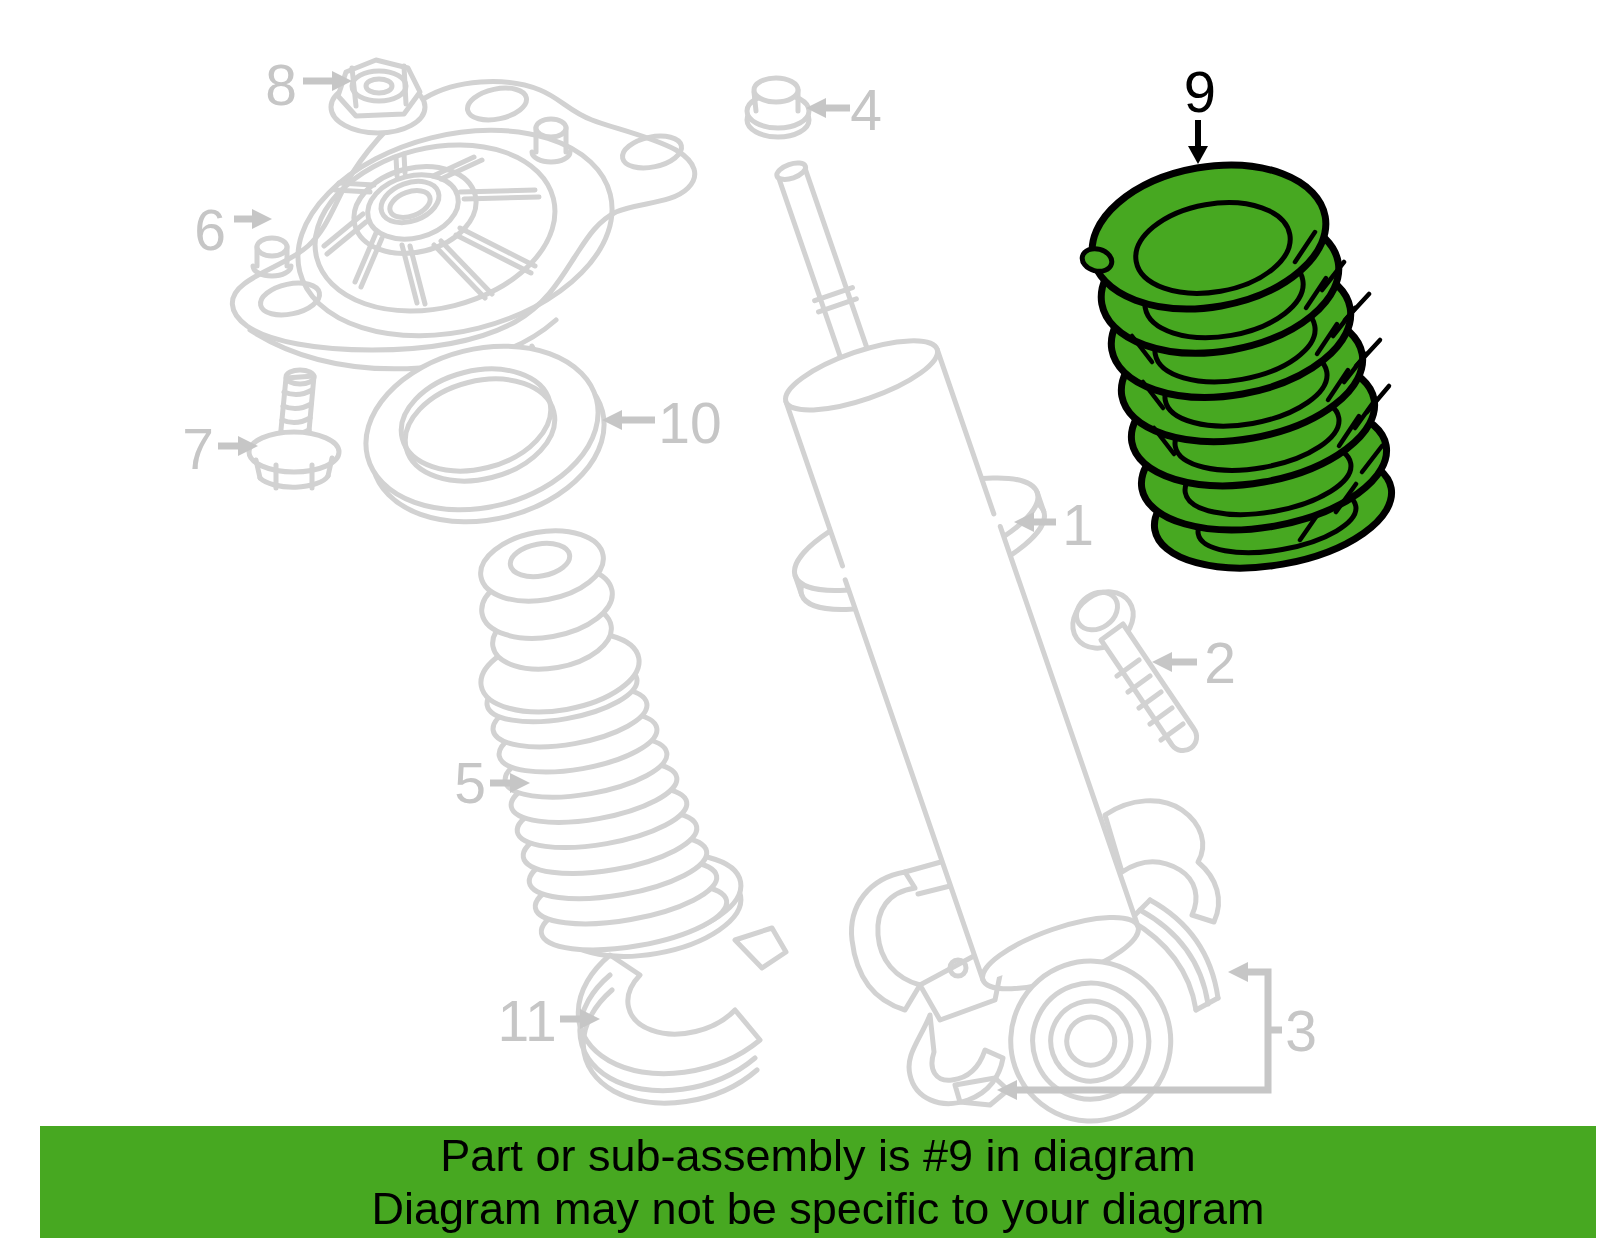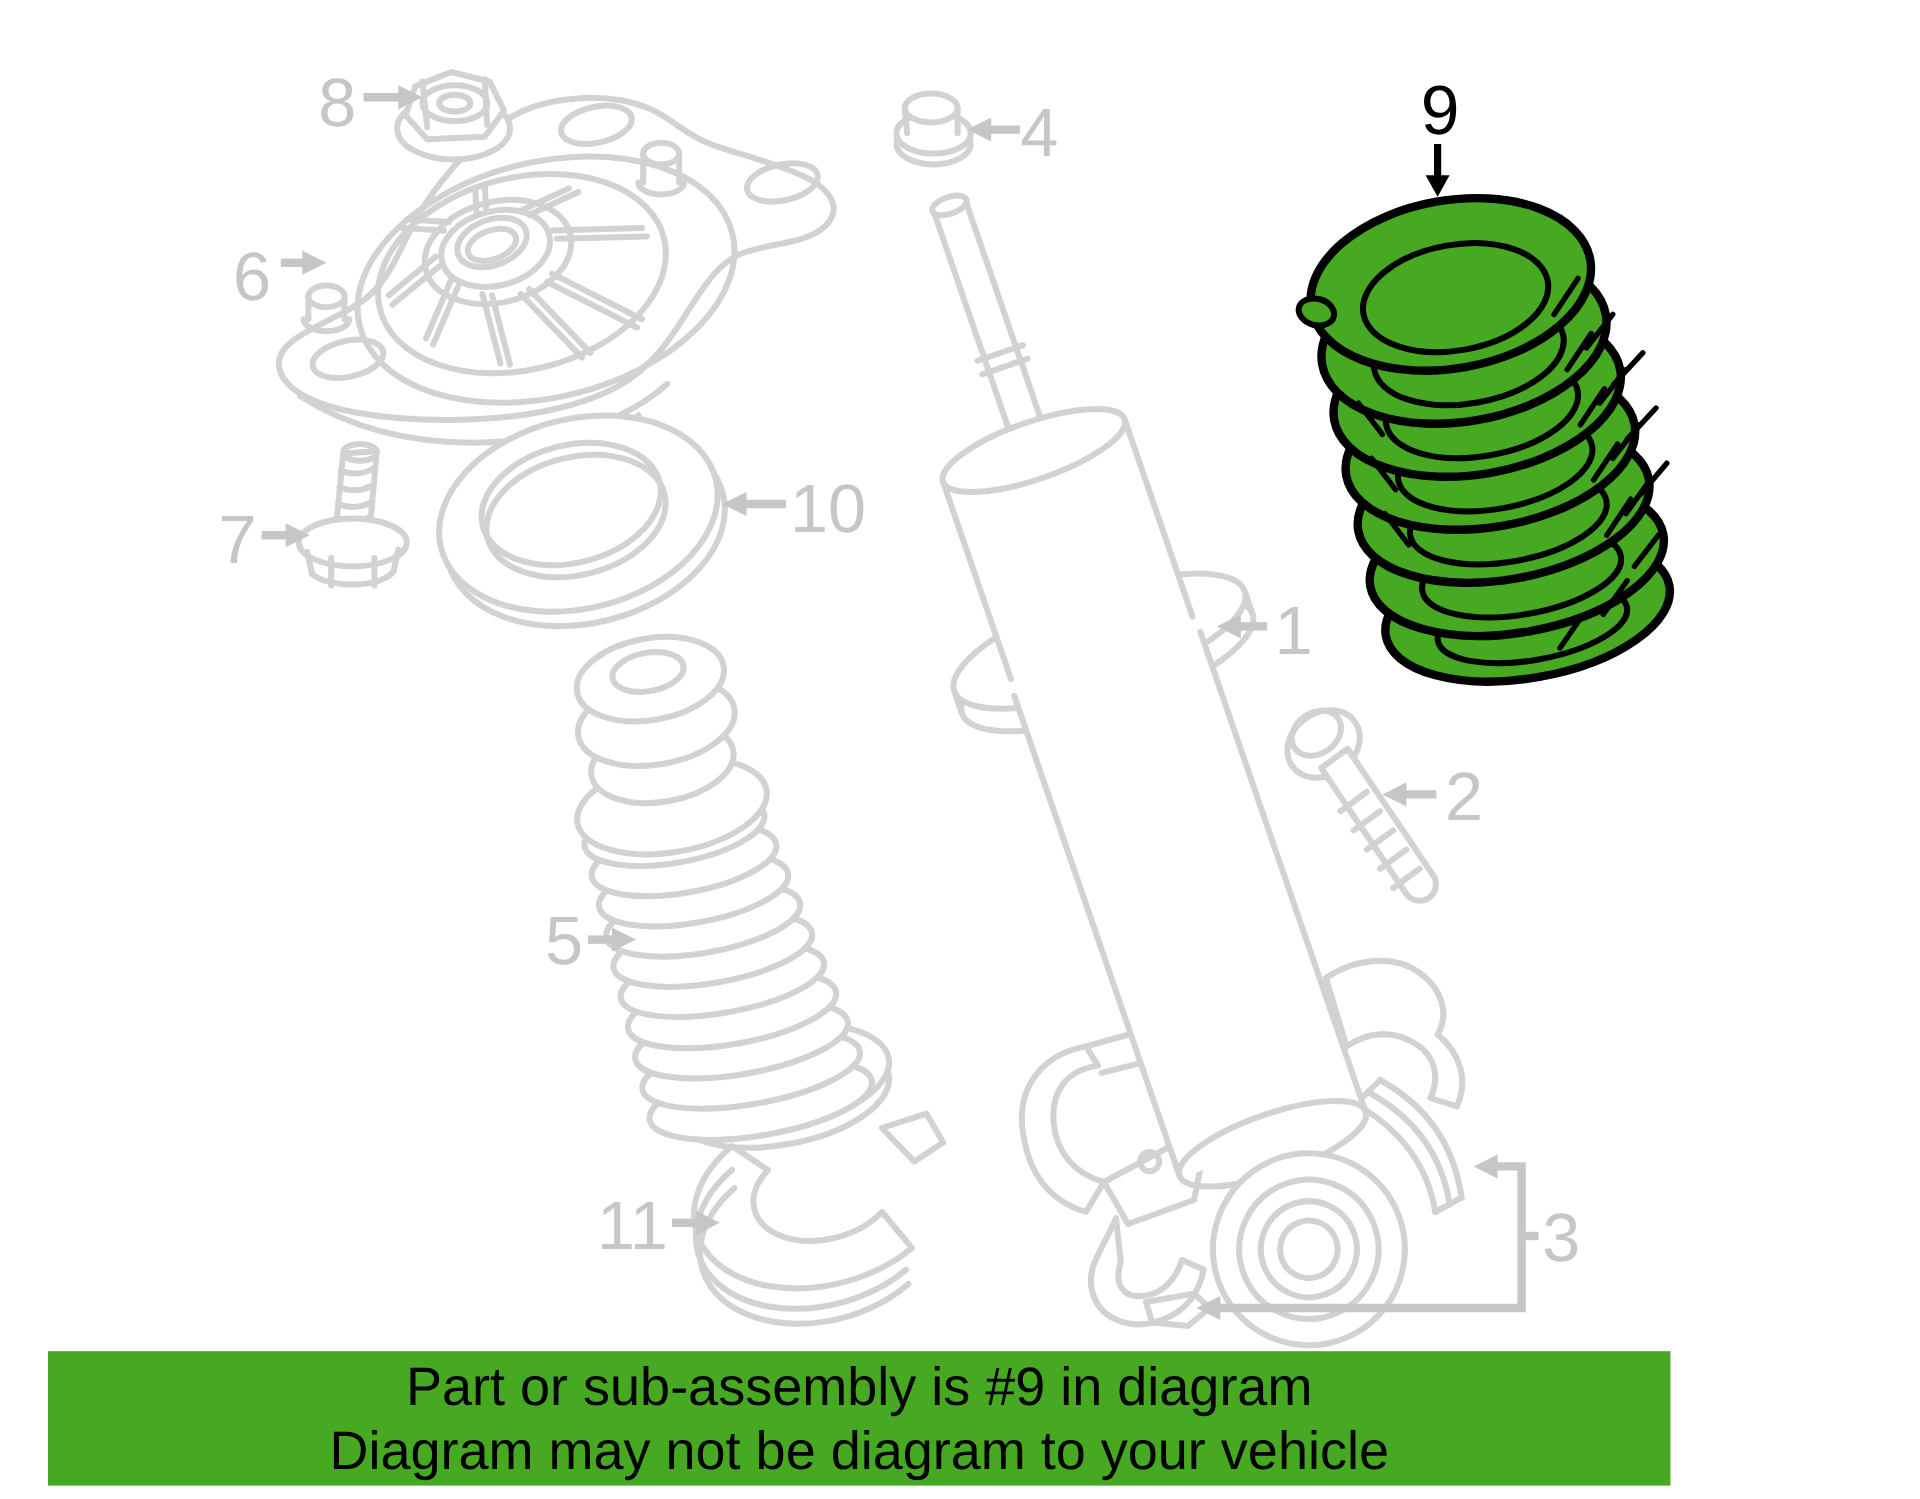--- a/index.html
+++ b/index.html
@@ -10,21 +10,21 @@
   .gray-fill{stroke:#d2d2d2;stroke-width:5;fill:#ffffff;stroke-linecap:round;stroke-linejoin:round;}
   .gray-label{fill:#c6c6c6;font-size:57px;font-family:"Liberation Sans",sans-serif;}
   .gray-arrow{stroke:#c6c6c6;stroke-width:7;fill:none;stroke-linecap:butt;}
   .gray-head{fill:#c6c6c6;stroke:none;}
   .green-coil{fill:#47a821;stroke:#000000;stroke-width:7;stroke-linejoin:round;}
   .green-coil-inner{fill:#47a821;stroke:#000000;stroke-width:5;stroke-linejoin:round;}
   .coil-tick{stroke:#000000;stroke-width:4.5;fill:none;stroke-linecap:round;}
   .black-label{fill:#000000;font-size:58px;font-family:"Liberation Sans",sans-serif;}
   .black-arrow{stroke:#000000;stroke-width:6;fill:none;}
   .black-head{fill:#000000;stroke:none;}
-  .banner{position:absolute;left:40px;top:1126px;width:1352px;height:112px;background:#47a821;
+  .banner{position:absolute;left:40px;top:1126px;width:1556px;height:112px;background:#47a821;
           display:flex;flex-direction:column;align-items:center;justify-content:center;}
   .banner div{color:#000000;font-size:45px;line-height:53px;white-space:nowrap;}
 </style>
 </head>
 <body>
 
 <div class="stage">
 <svg width="1600" height="1249" viewBox="0 0 1600 1249">
 
   <g>
@@ -255,15 +255,15 @@
 
   <g>
     <text class="black-label" x="1200" y="112" text-anchor="middle">9</text>
     <line class="black-arrow" x1="1198" y1="120" x2="1198" y2="148"></line>
     <polygon class="black-head" points="1198,164 1188,146 1208,146"></polygon>
   </g>
 </svg>
 
   <div class="banner">
     <div>Part or sub-assembly is #9 in diagram</div>
-    <div>Diagram may not be diagram to your vehicle</div>
+    <div>Diagram may not be specific to your diagram</div>
   </div>
 </div>
 
 </body></html>

